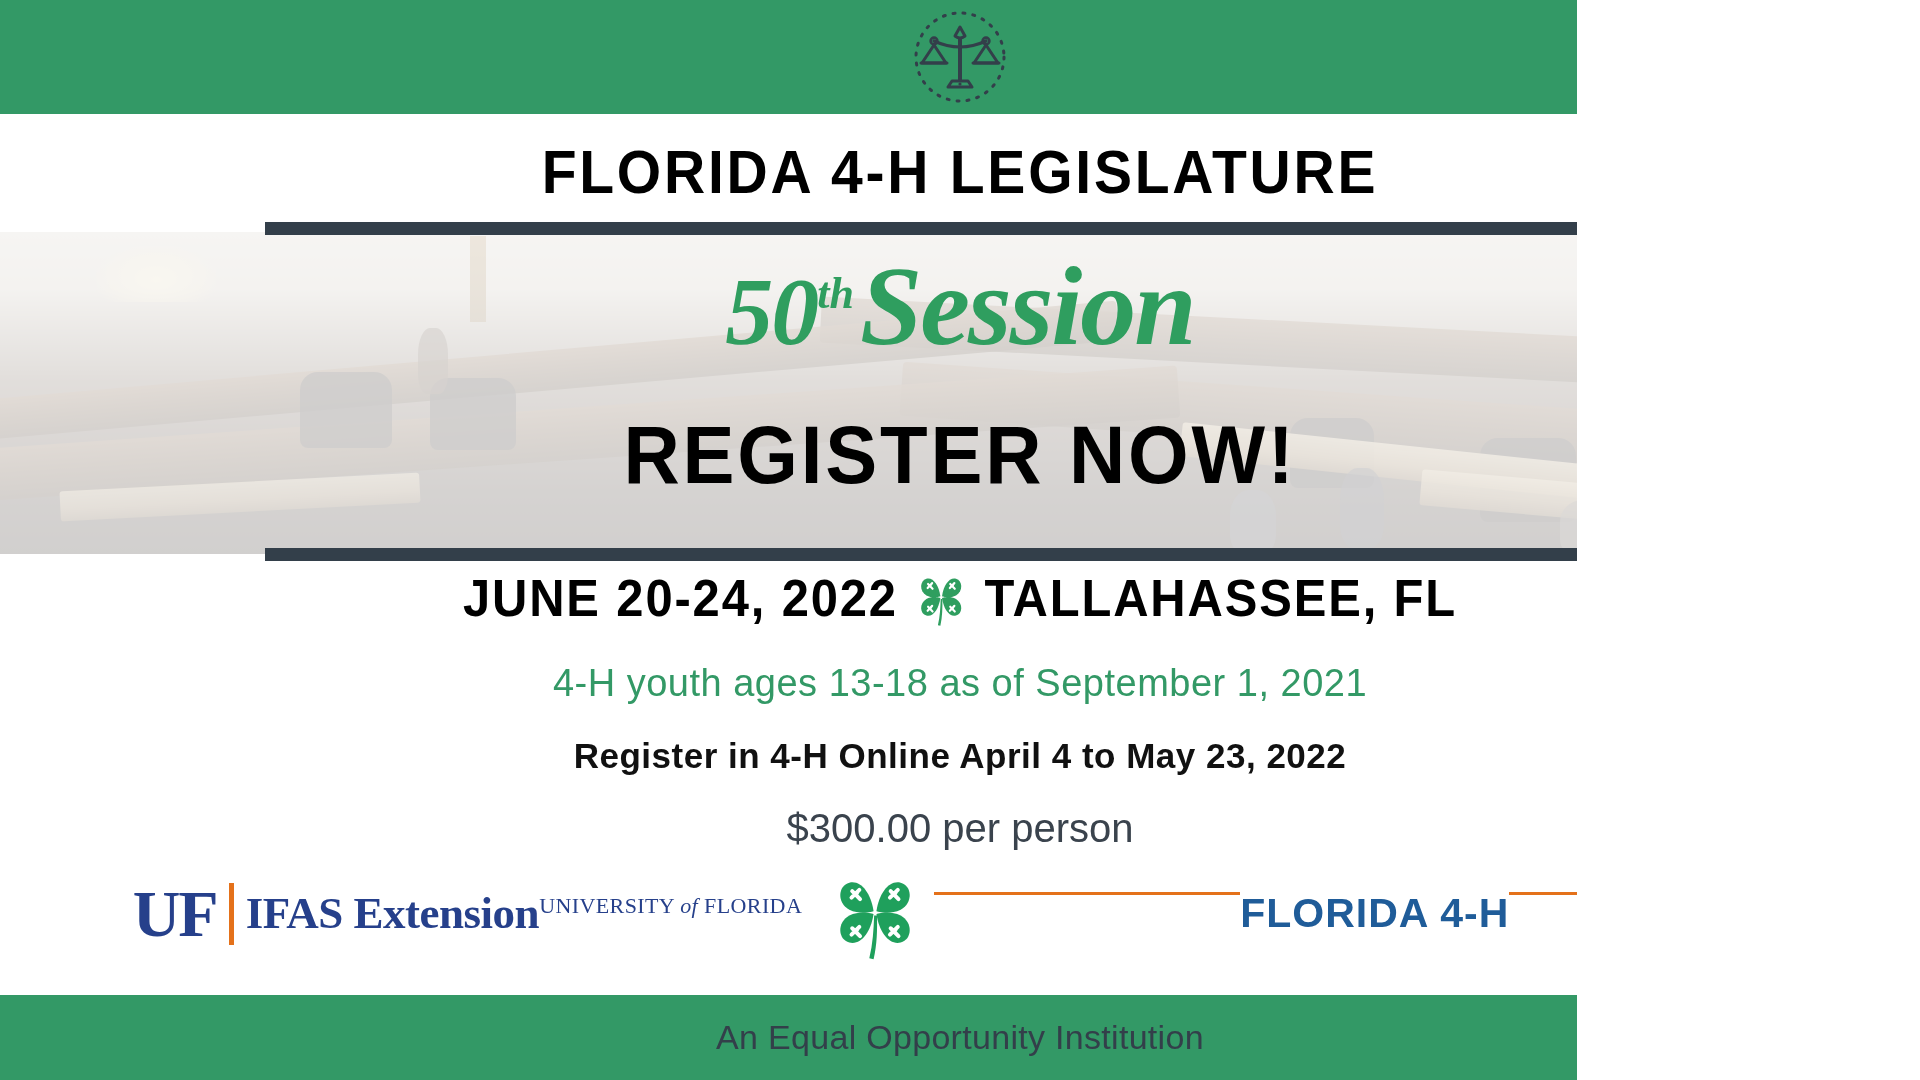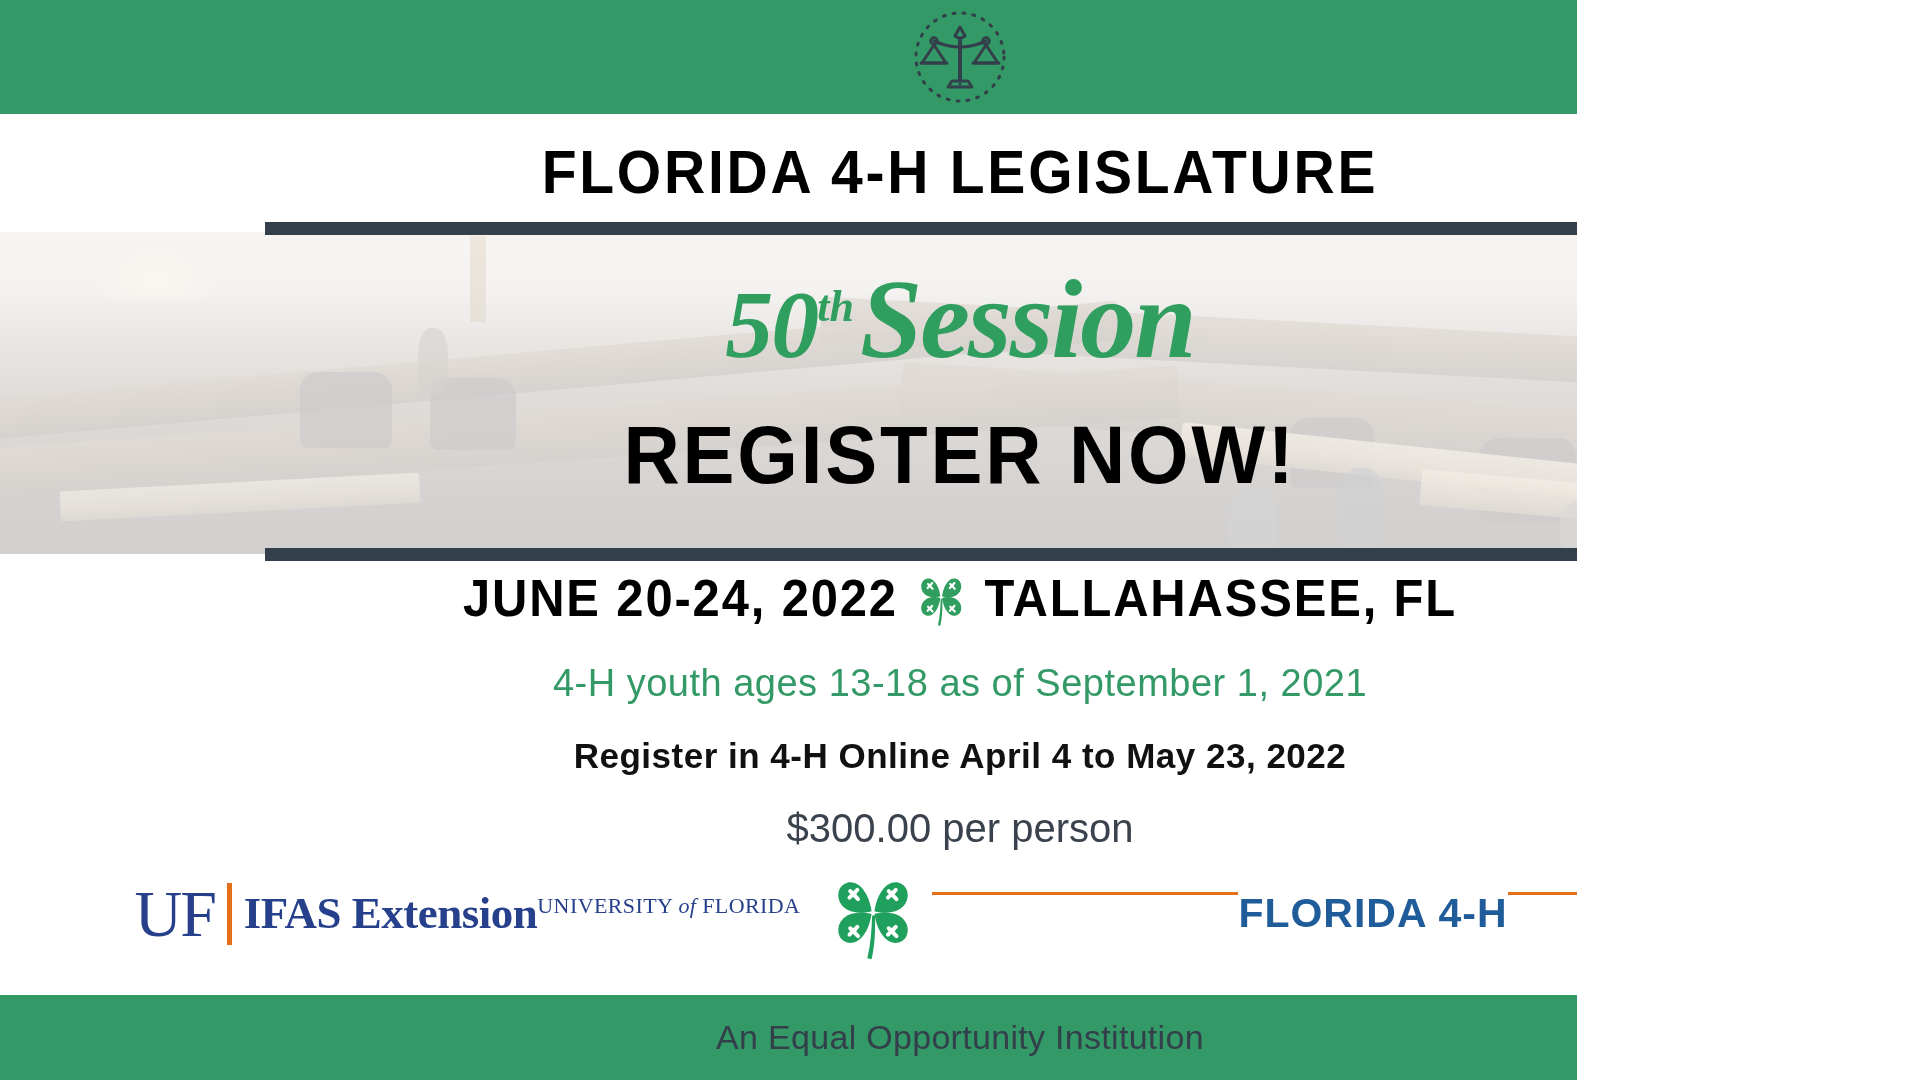--- a/index.html
+++ b/index.html
@@ -93,21 +93,21 @@
 
   
   .bar {
     position:absolute; left:265px; width:1370px; height:13px; background:#333f4a;
   }
   .bar-top { top:222px; }
   .bar-bottom { top:548px; }
 
   
   .session {
-    position:absolute; left:0; top:263px; width:1920px; text-align:center;
+    position:absolute; left:0; top:250px; width:1920px; text-align:center;
     color:#2f9e5f;
     font-family:"Liberation Serif", serif;
     font-style:italic;
     font-weight:bold;
     font-size:104px;
     line-height:1;
     letter-spacing:-2px;
     white-space:nowrap;
   }
   .session .num { font-size:96px; }
@@ -153,21 +153,21 @@
     color:#3a434d; font-size:40px; white-space:nowrap;
   }
 
   
   .logos {
     position:absolute; left:0; top:868px; width:1920px;
     display:flex; align-items:center; justify-content:center; gap:26px;
   }
   .uf-logo { display:flex; align-items:center; height:84px; }
   .uf-mark {
-    color:#26408B; font-family:"Liberation Serif", serif; font-weight:normal;
+    color:#26408B; font-family:"Liberation Serif", serif; font-weight:bold;
     font-size:66px; line-height:0.85; letter-spacing:-2px;margin-left:28px;
   }
   .uf-rule { width:5px; height:62px; background:#E4711A; margin:0 12px; }
   .uf-words { display:flex; flex-direction:row; justify-content:center; }
   .uf-ifas {
     color:#26408B; font-family:"Liberation Serif", serif; font-weight:bold;
     font-size:45px; line-height:1.02; letter-spacing:-0.5px;
   }
   .uf-univ {
     color:#26408B; font-family:"Liberation Serif", serif;

